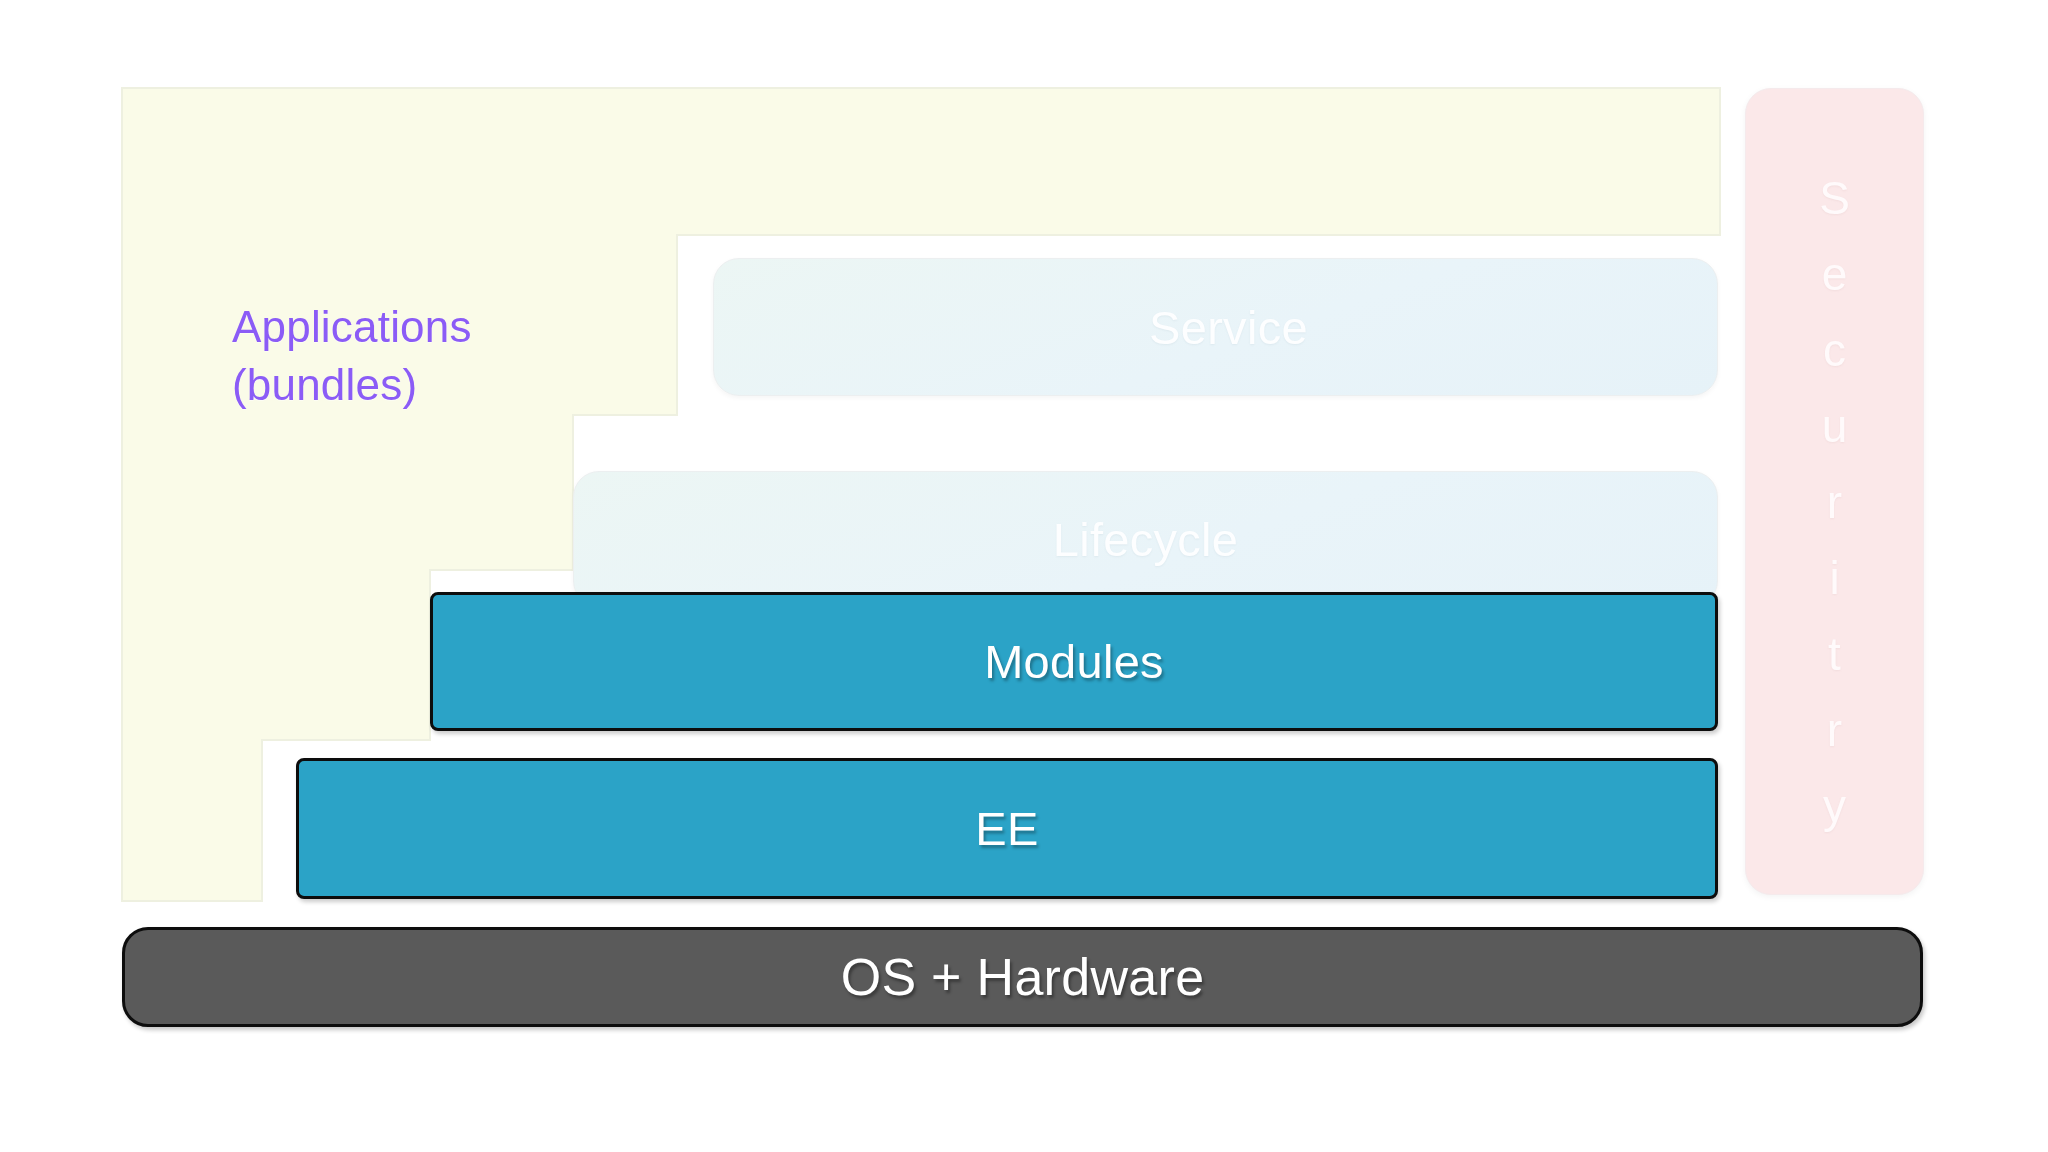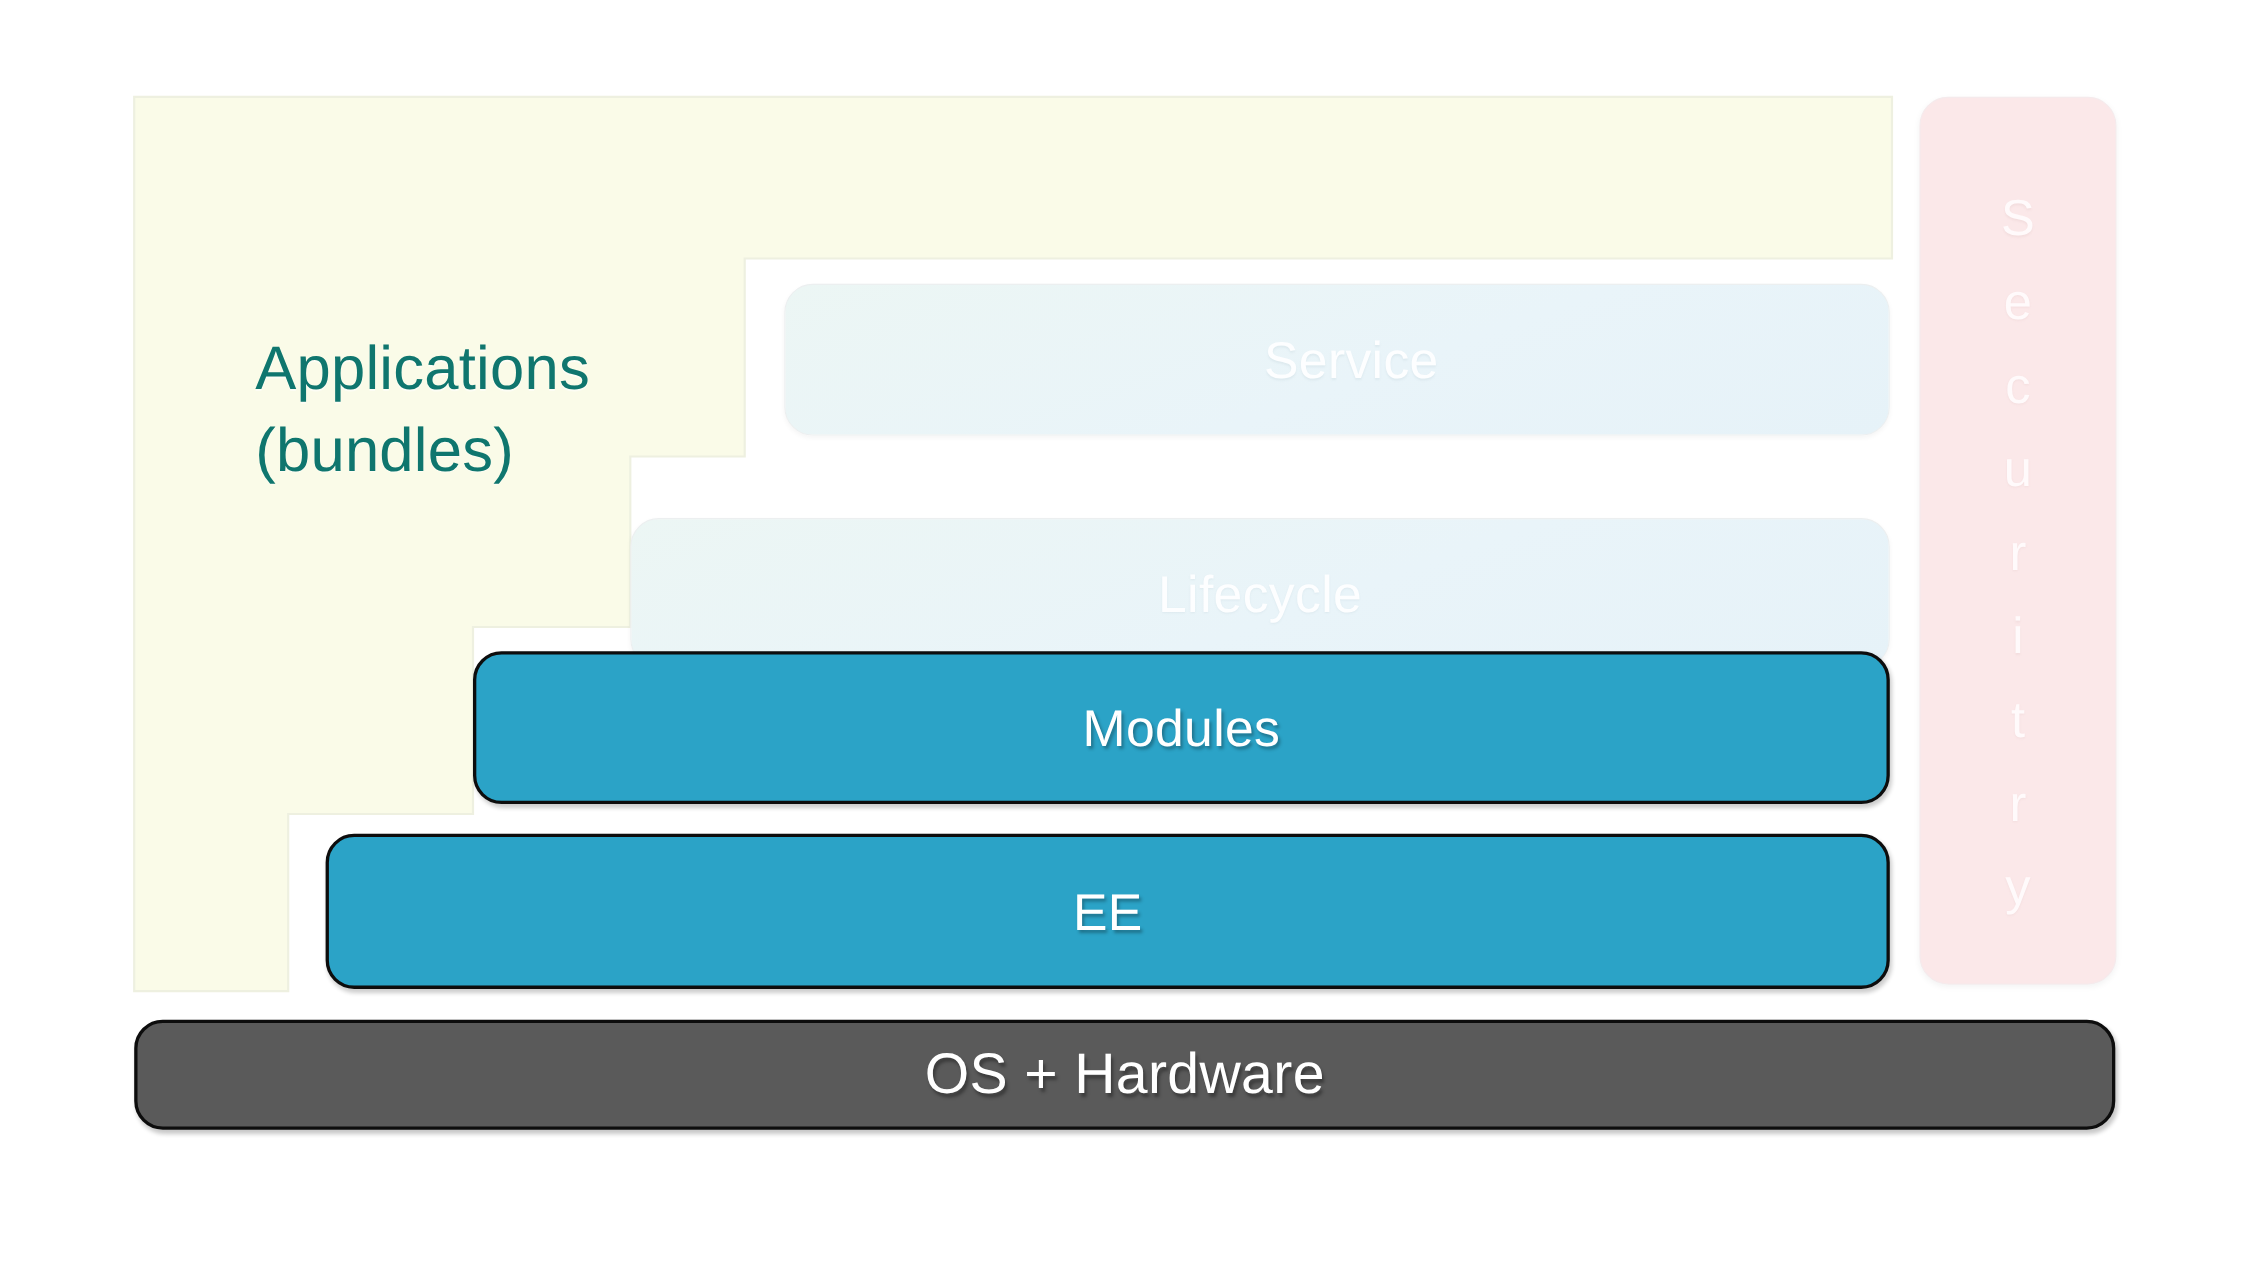--- a/index.html
+++ b/index.html
@@ -36,22 +36,22 @@
     display: block;
     width: 100%;
     height: 100%;
     overflow: visible;
   }
   .app-label {
     position: absolute;
     left: 110px;
     top: 210px;
     width: 460px;
-    color: #0f766e;
-    font-size: 56px;
+    color: #8b5cf6;
+    font-size: 44px;
     line-height: 1.32;
     font-weight: 400;
     letter-spacing: 0.2px;
     text-align: left;
     white-space: pre-line;
     text-shadow: 0 1px 0 rgba(255,255,255,0.5);
     user-select: none;
   }
 
   
@@ -79,21 +79,21 @@
   }
   .layer-bar.ghost .layer-label {
     color: #fdfeff;
     text-shadow: 0 1px 2px rgba(120,150,160,0.10);
   }
 
   
   .layer-bar.solid {
     background: #2ba3c7;
     border: 3px solid #0d0d0d;
-    border-radius: 26px;
+    border-radius: 8px;
     box-shadow: 2px 3px 4px rgba(0,0,0,0.20);
   }
   .layer-bar.solid .layer-label {
     color: #ffffff;
     text-shadow: 2px 3px 3px rgba(0,0,0,0.30);
   }
 
   
   .layer-bar.base {
     background: #5a5a5a;

